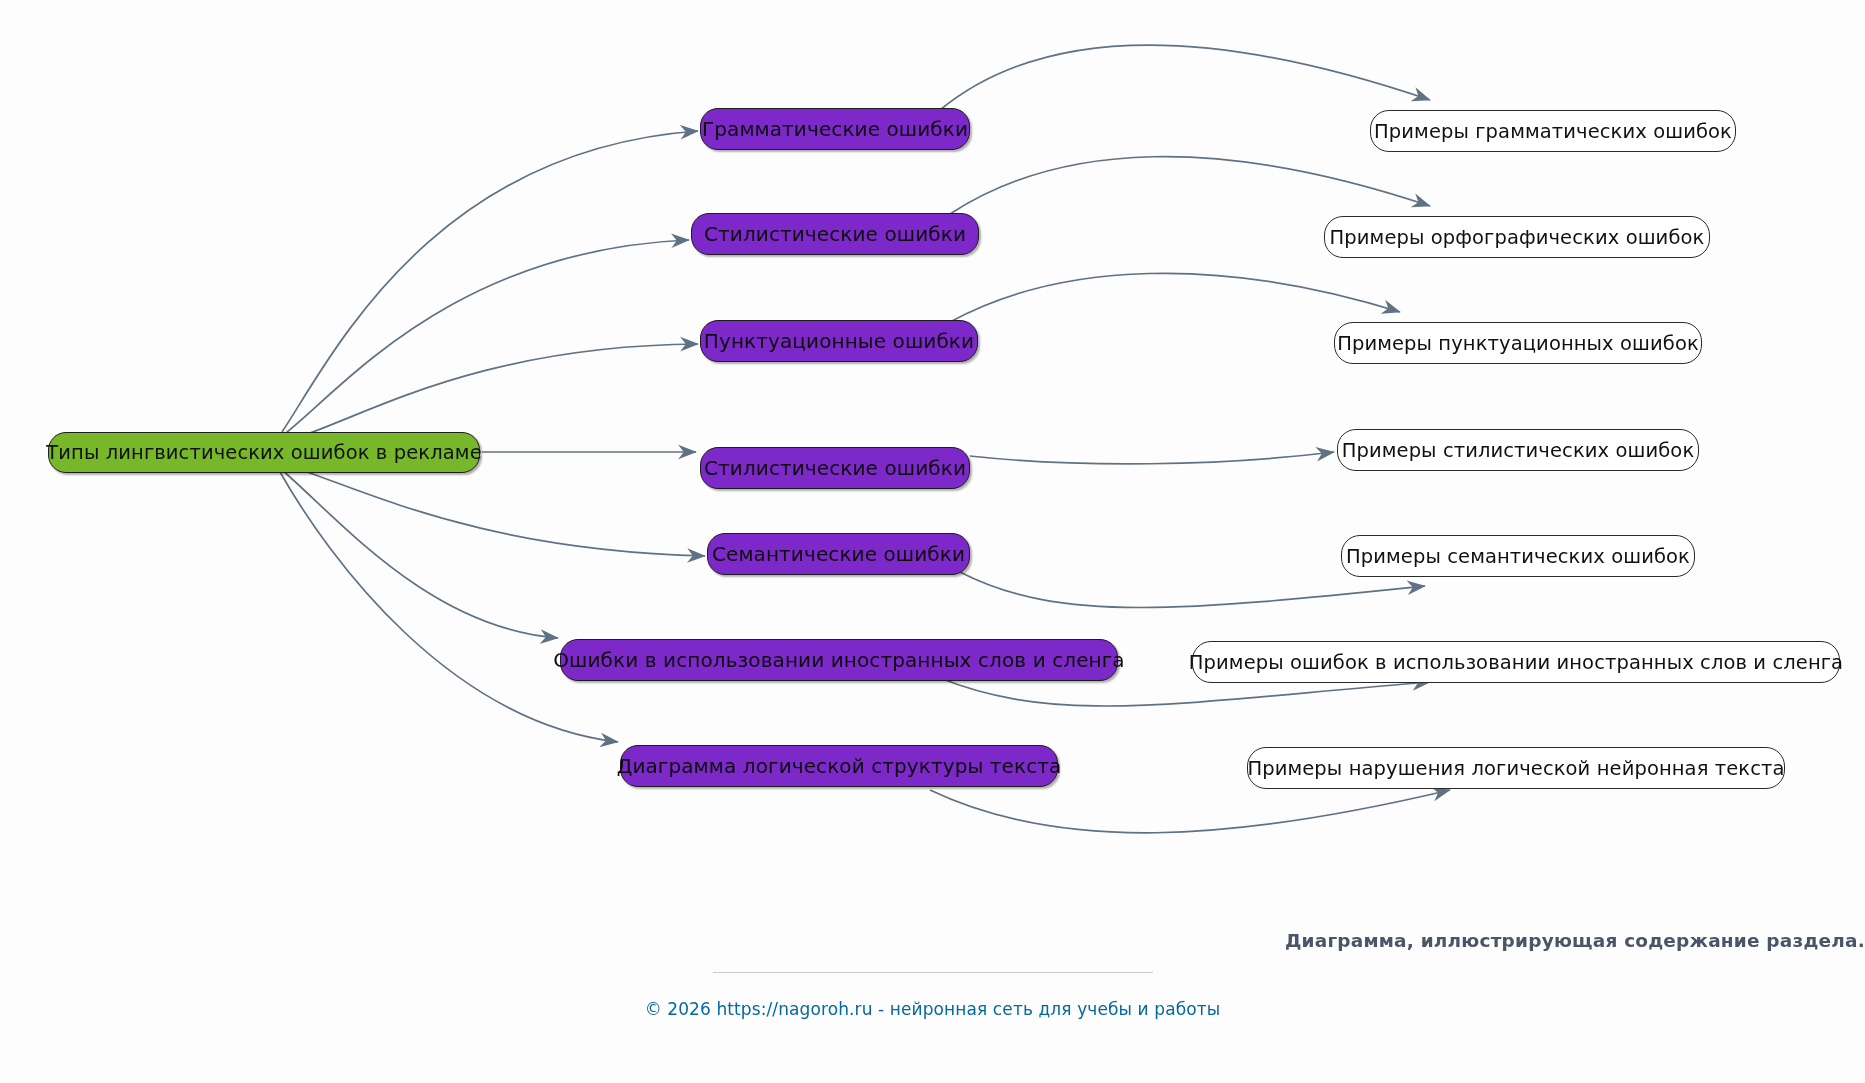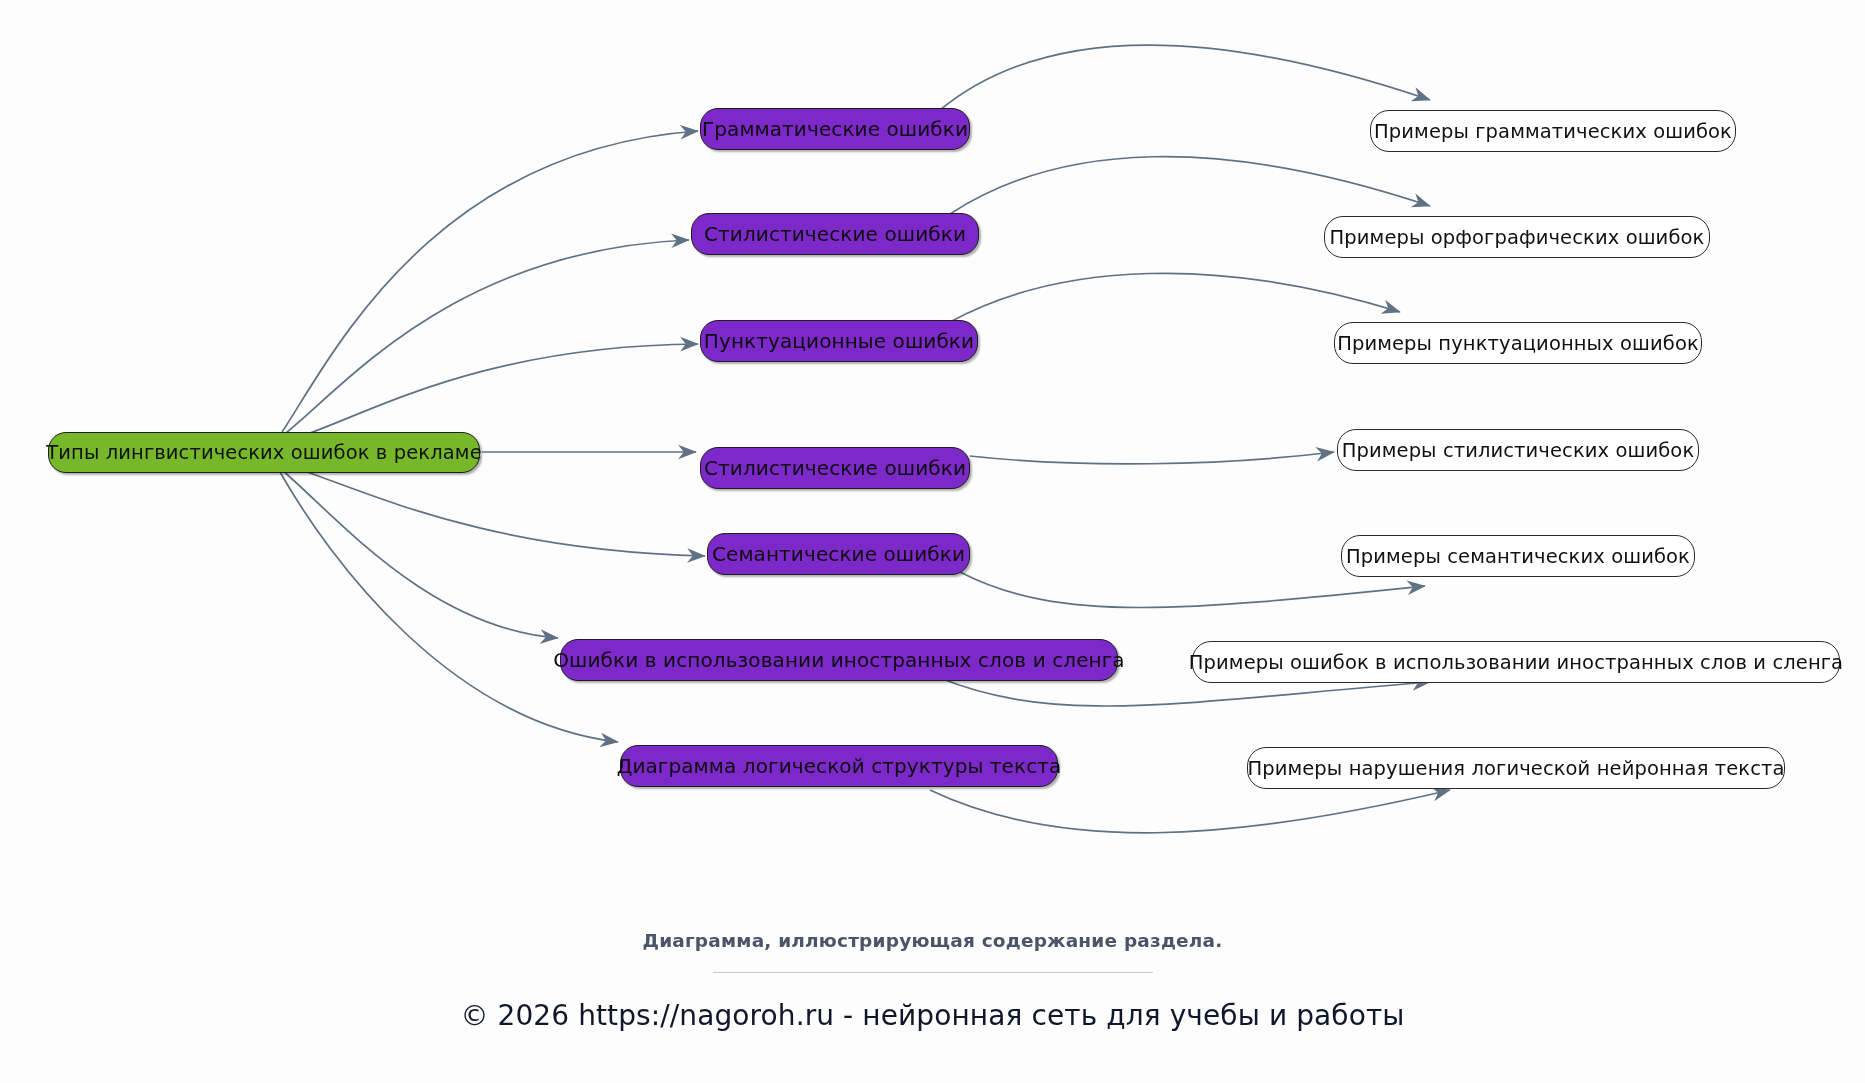--- a/index.html
+++ b/index.html
@@ -68,31 +68,32 @@
     left: 0;
     top: 930px;
     width: 1865px;
     text-align: center;
   }
   #caption {
     font-size: 18.5px;
     font-weight: bold;
     color: #4a5568;
     letter-spacing: 0.2px;
+    text-align: right;
   }
   #divider {
     width: 440px;
     height: 1px;
     background: #c7ccd4;
     margin: 21px auto 0 auto;
   }
   #copyright {
     margin-top: 26px;
-    font-size: 28px;
-    color: #0f172a;
+    font-size: 17px;
+    color: #0369a1;
     letter-spacing: 0.1px;
   }
 </style>
 </head>
 <body>
 
 <div id="canvas">
 
   <svg id="edge-layer" viewBox="0 0 1865 1083" xmlns="http://www.w3.org/2000/svg">
     <defs>

